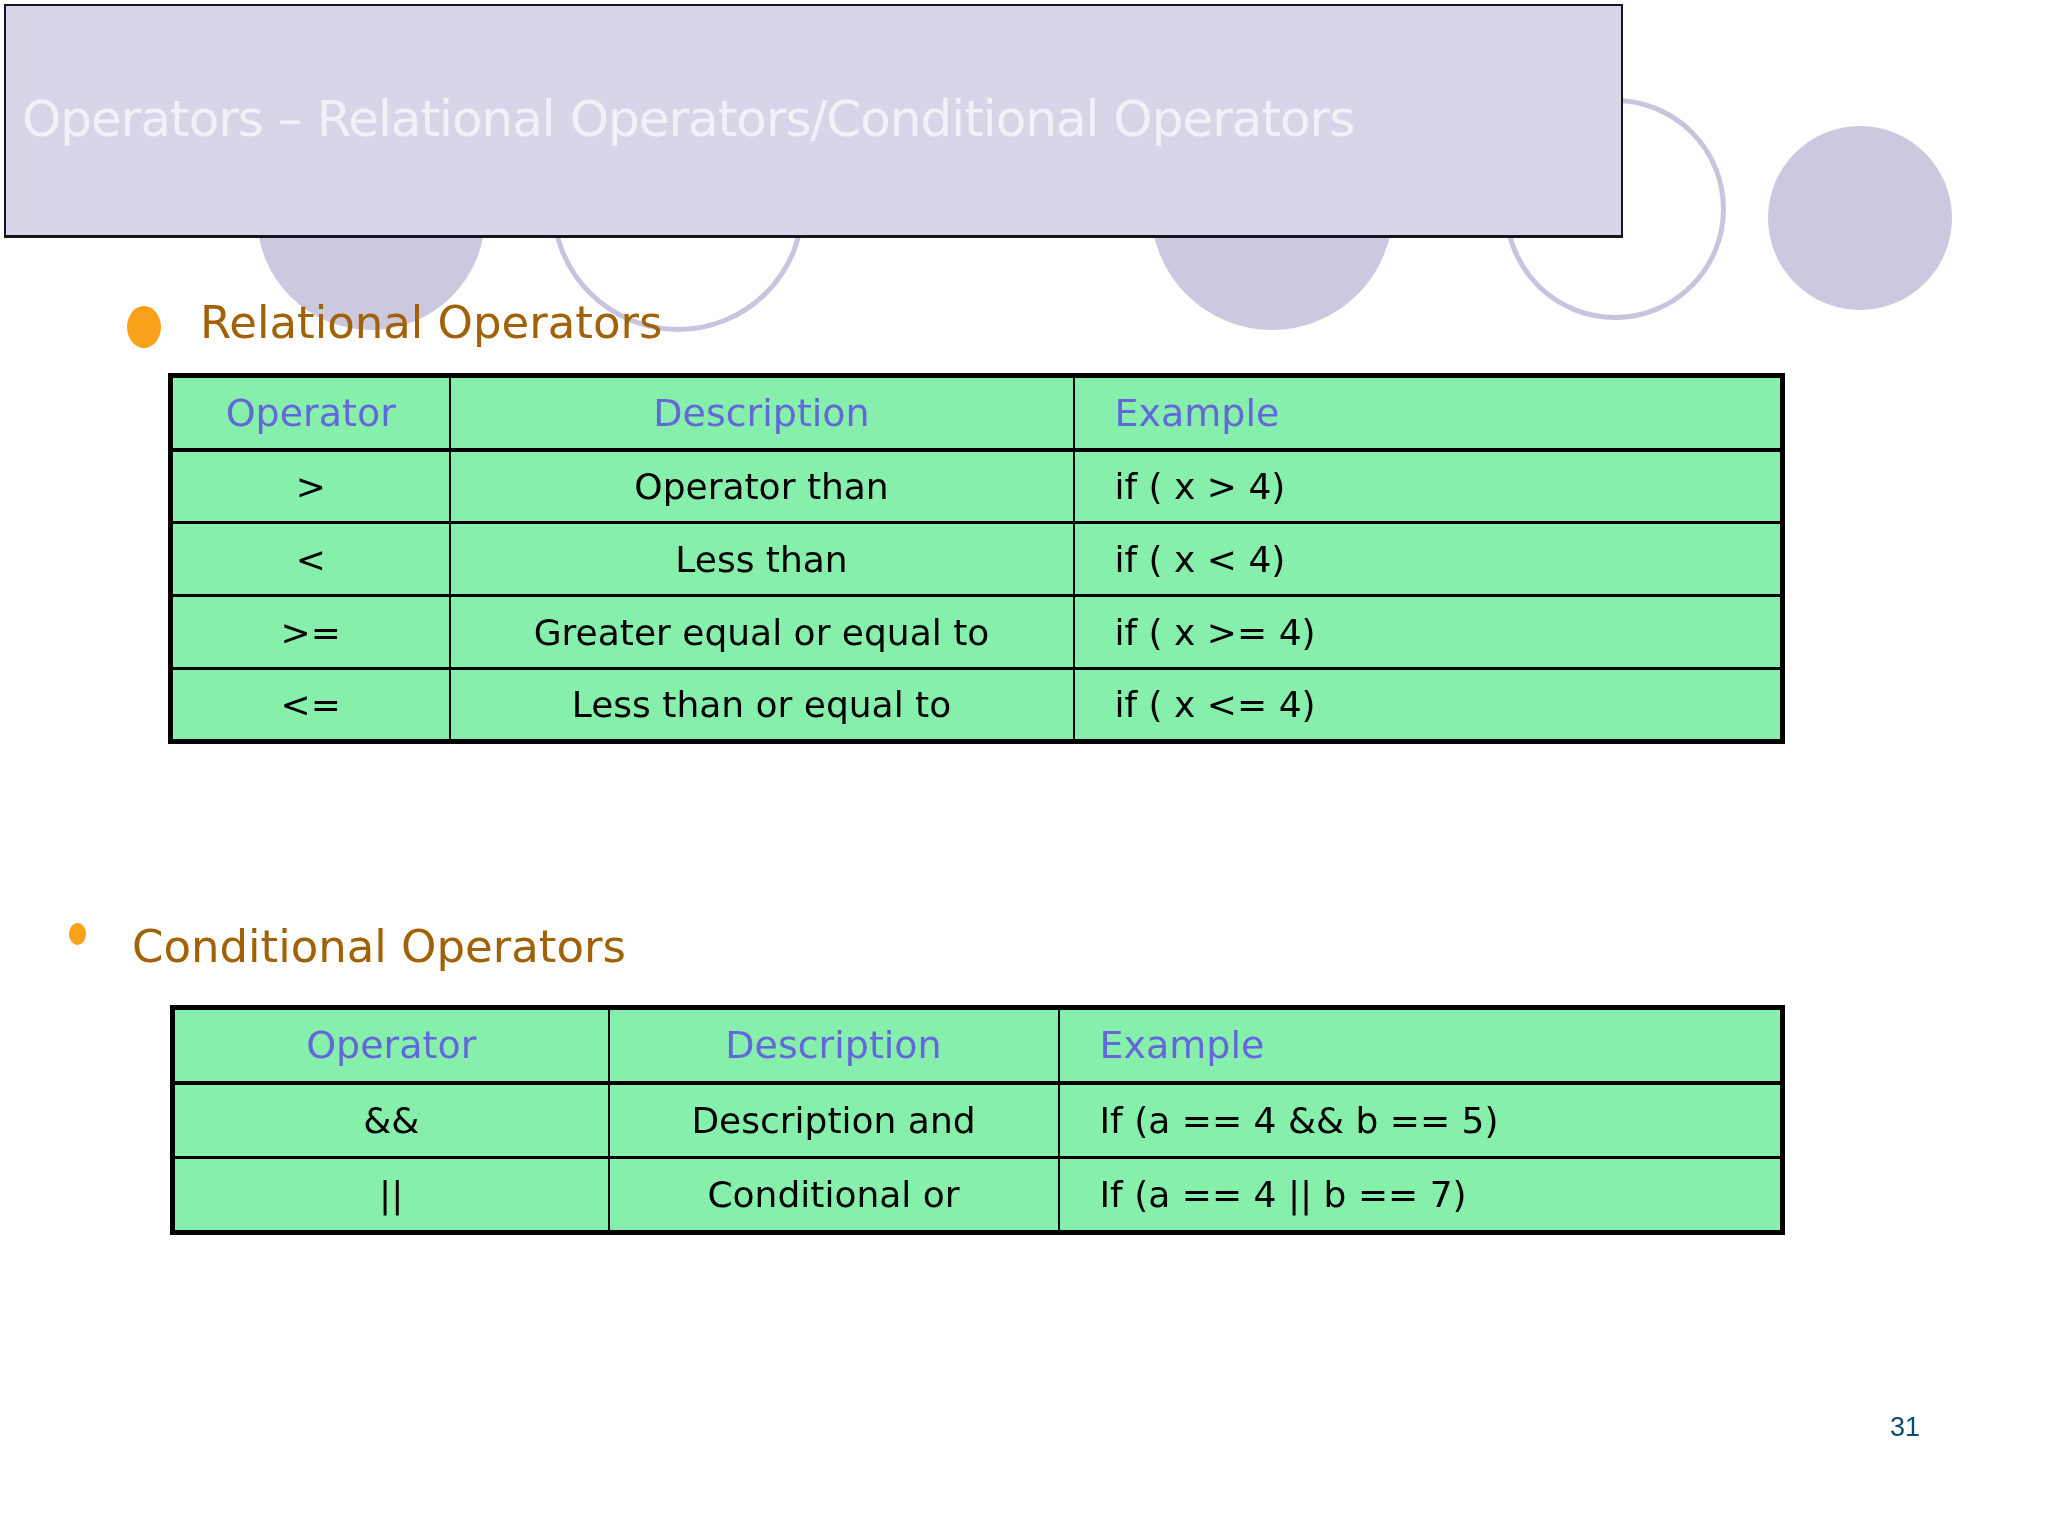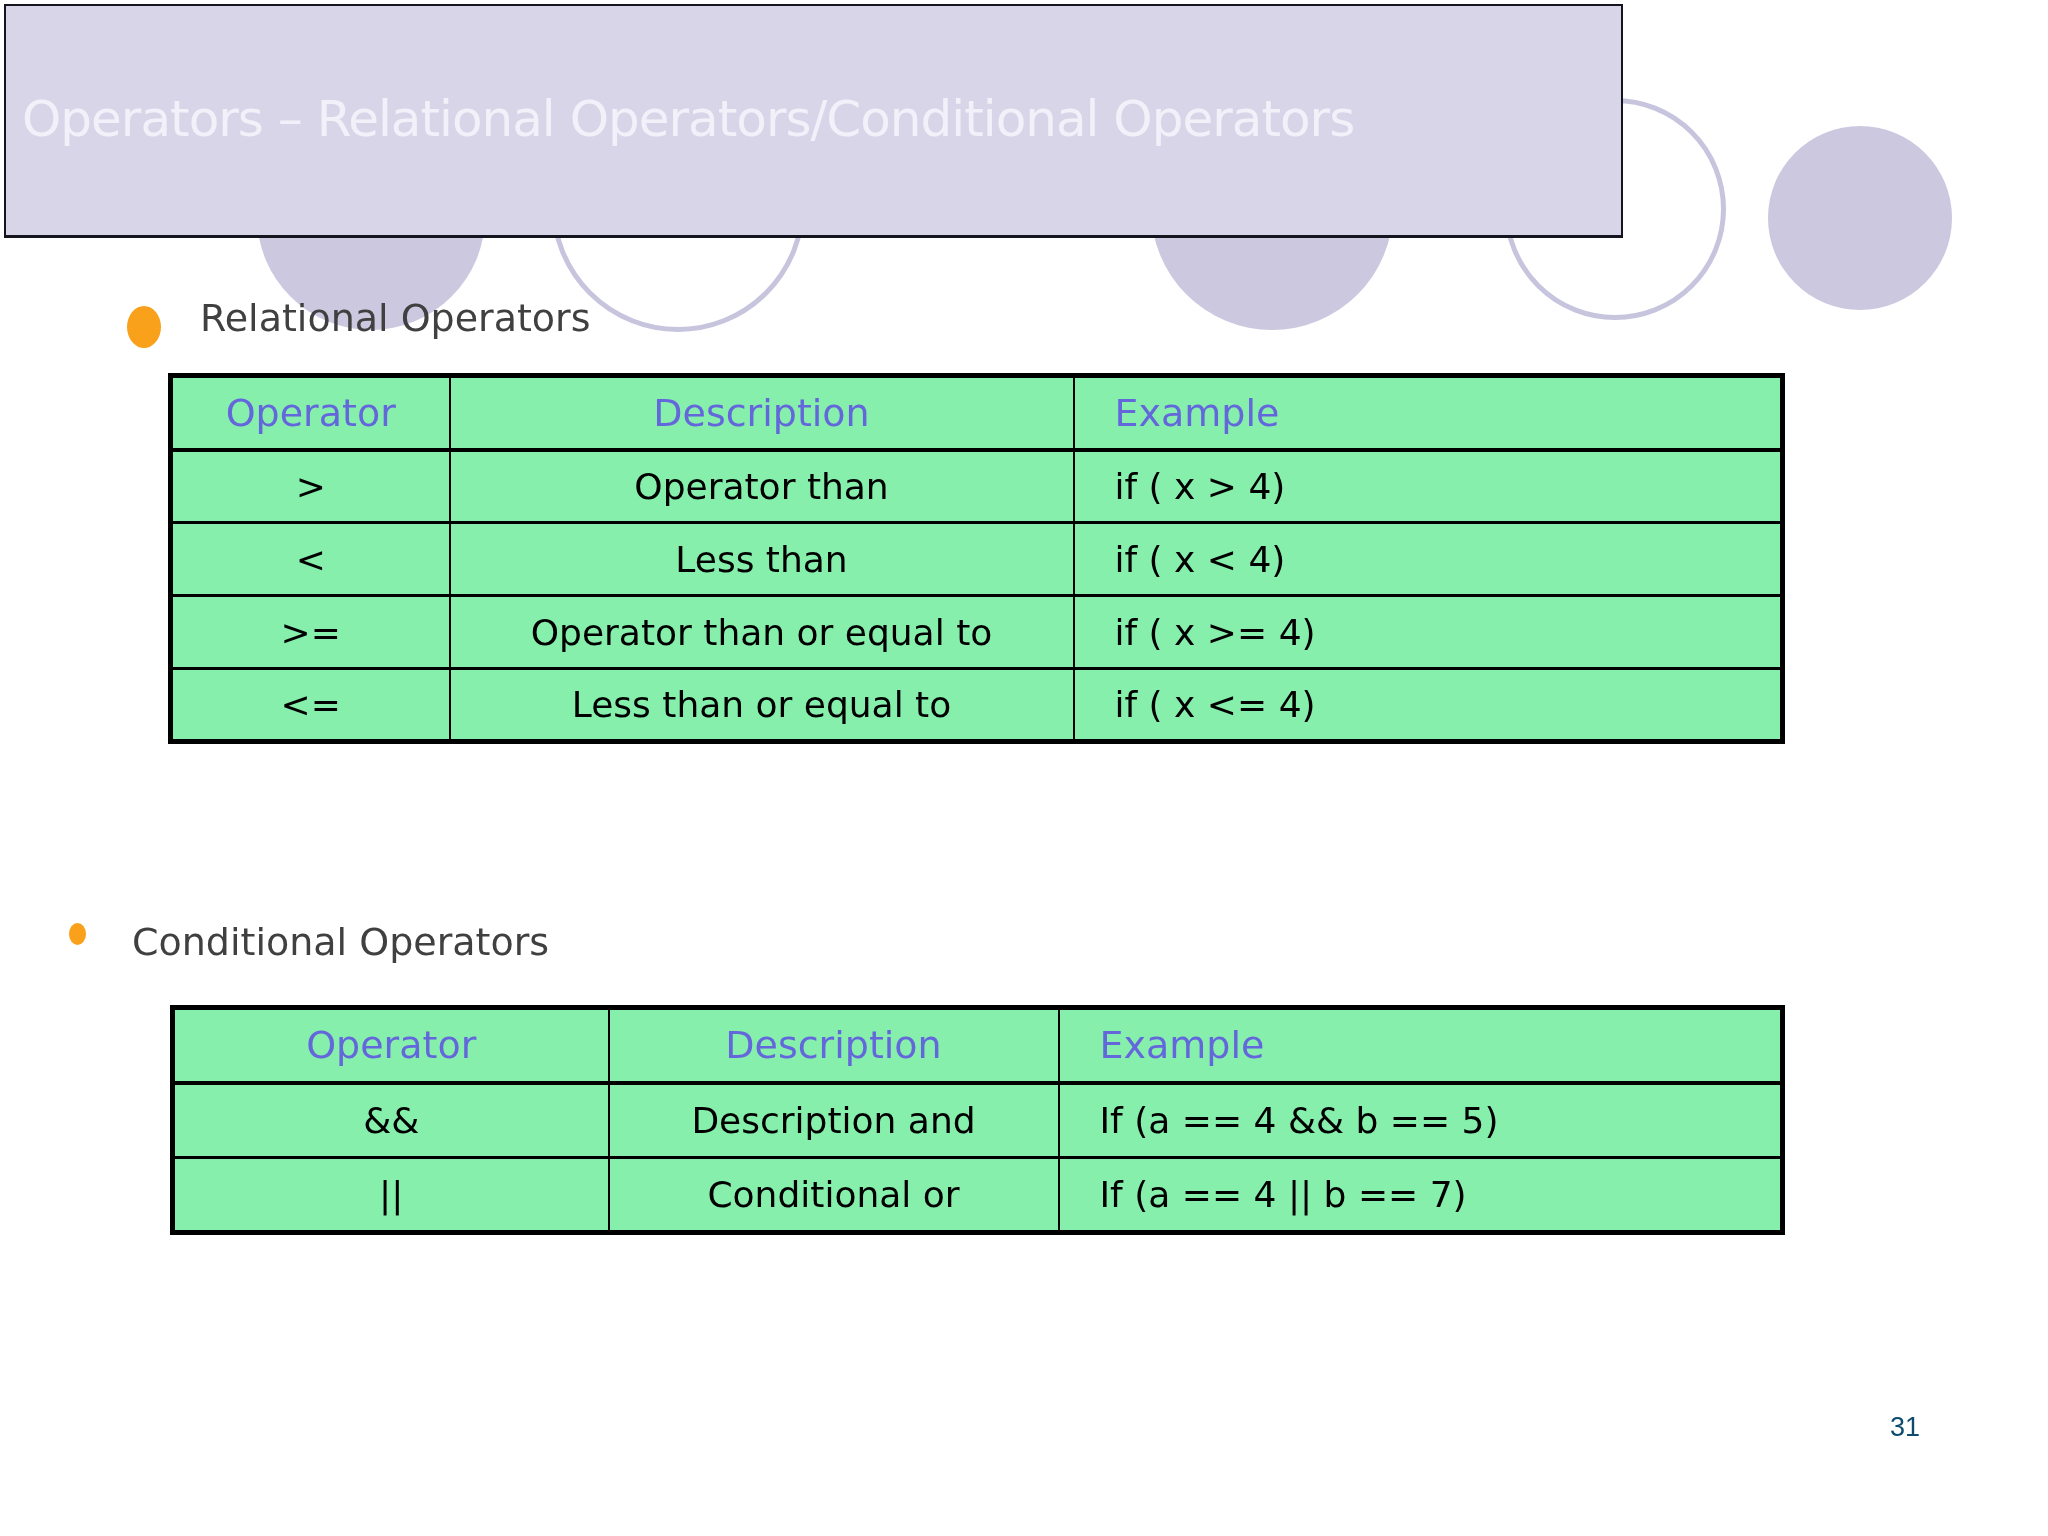--- a/index.html
+++ b/index.html
@@ -40,21 +40,21 @@
   .slide-title{
     position:absolute;left:16px;top:84px;
     font-size:50px;letter-spacing:-1px;
     color:var(--title-text);
     white-space:nowrap;
   }
   
   .bullet{position:absolute;border-radius:50%;background:var(--bullet-orange);z-index:3;}
   #bullet1{left:127px;top:306px;width:34px;height:42px;}
   #bullet2{left:69px;top:923px;width:17px;height:22px;}
-  .section-heading{position:absolute;font-size:38px;color:#404040;white-space:nowrap;z-index:3;}
+  .section-heading{position:absolute;font-size:45px;color:#a16207;white-space:nowrap;z-index:3;}
   #heading1{left:200px;top:296px;}
   #heading2{left:132px;top:920px;}
   
   table.op-table{
     position:absolute;
     border-collapse:collapse;
     table-layout:fixed;
     background:#86efac;
     border:5px solid #000;
     z-index:3;
@@ -124,21 +124,21 @@
       <td class="col-center">Operator than</td>
       <td class="col-left">if ( x &gt; 4)</td>
     </tr>
     <tr>
       <td class="col-center">&lt;</td>
       <td class="col-center">Less than</td>
       <td class="col-left">if ( x &lt; 4)</td>
     </tr>
     <tr>
       <td class="col-center">&gt;=</td>
-      <td class="col-center">Operator than or equal to</td>
+      <td class="col-center">Greater equal or equal to</td>
       <td class="col-left">if ( x &gt;= 4)</td>
     </tr>
     <tr>
       <td class="col-center">&lt;=</td>
       <td class="col-center">Less than or equal to</td>
       <td class="col-left">if ( x &lt;= 4)</td>
     </tr>
   </tbody>
 </table>
 

